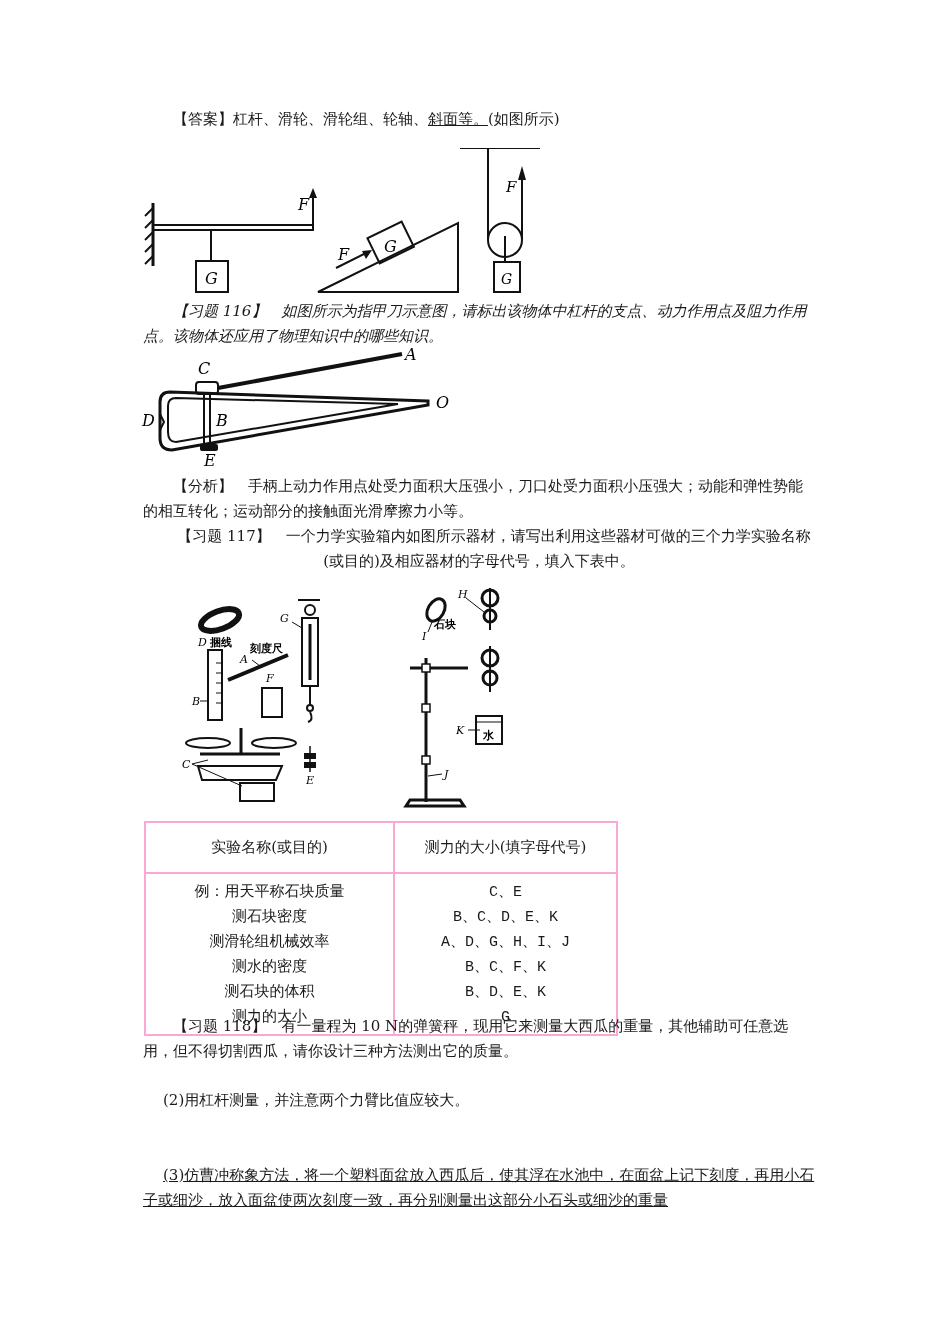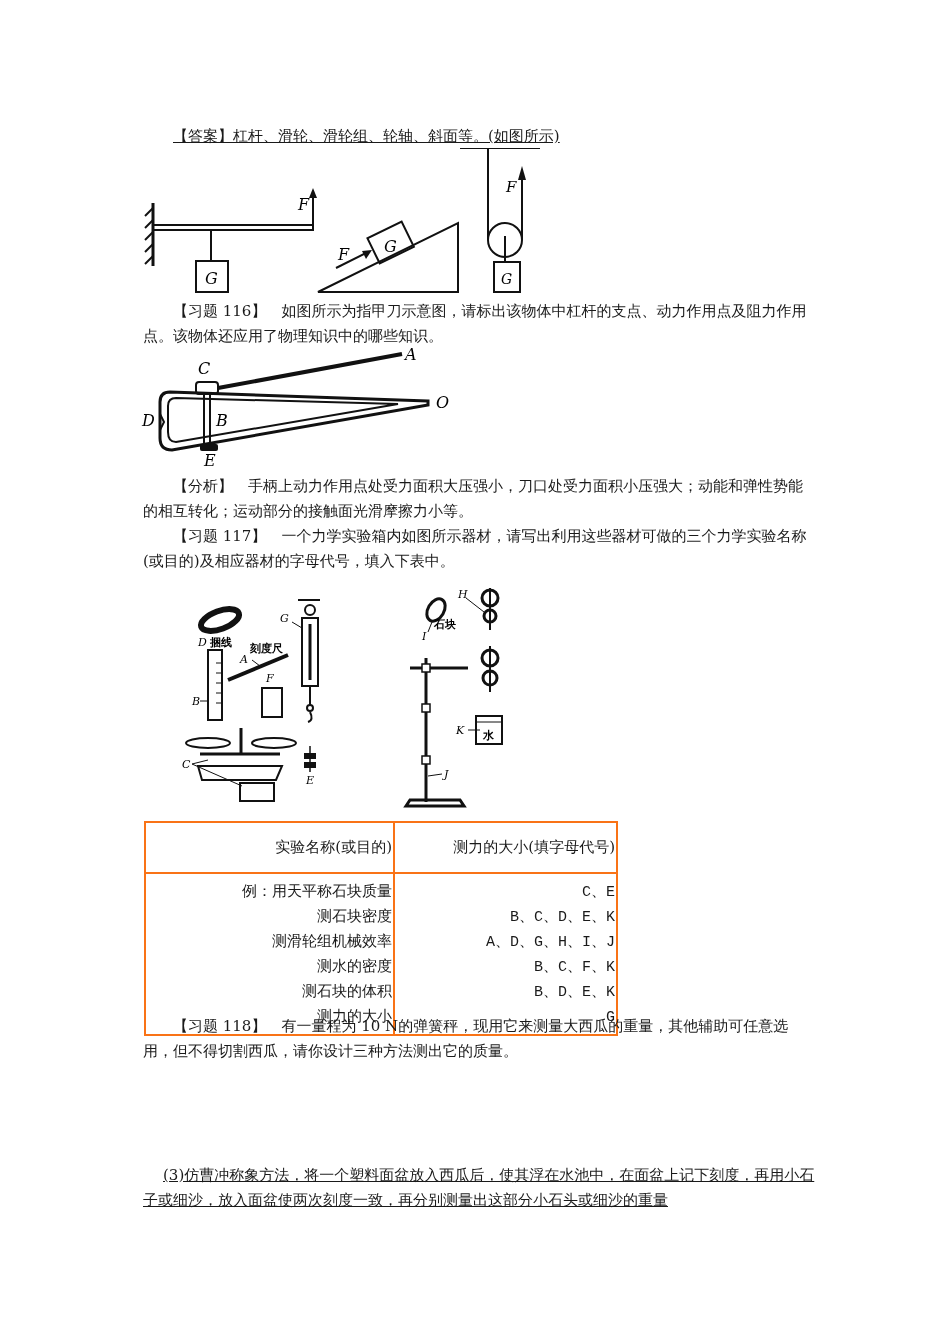--- a/index.html
+++ b/index.html
@@ -7,30 +7,30 @@
          font-family: "DejaVu Serif", "Liberation Serif", serif; color: #1a1a1a; }
   .para { position: absolute; left: 143px; width: 672px; font-size: 15px; line-height: 25px; }
   .indent { text-indent: 30px; }
   .fig { position: absolute; }
   .fig svg { display: block; }
   .fig text { font-family: "DejaVu Serif", "Liberation Serif", serif; font-style: italic; }
   .fig .cn { font-style: normal; font-family: "DejaVu Sans", sans-serif; font-weight: bold; }
   .underline { text-decoration: underline; }
   table.exp { position: absolute; left: 144px; top: 821px; width: 474px;
               border-collapse: collapse; font-size: 15px; }
-  table.exp th, table.exp td { border: 2px solid #f97316; text-align: right; font-weight: normal; }
+  table.exp th, table.exp td { border: 2px solid #f9a8d4; text-align: center; font-weight: normal; }
   table.exp th { height: 47px; }
   table.exp td { vertical-align: top; padding-top: 6px; padding-bottom: 4px; line-height: 25px; font-family: Liberation Mono, monospace; }
   table.exp .col1 { width: 245px; }
   .row-line { display: block; white-space: nowrap; }
 </style>
 </head>
 <body>
 
-<div class="para indent" style="top:124px;text-decoration:underline;">
+<div class="para indent" style="top:107px;">
   <span>【答案】</span><span>杠杆、滑轮、滑轮组、轮轴、</span><span class="underline">斜面等。</span><span>(如图所示)</span>
 </div>
 
 <div class="fig" style="left:140px; top:148px;">
   <svg width="420" height="152" viewBox="0 0 420 152">
 
     <g>
       <line x1="13" y1="55" x2="13" y2="118" stroke="#111" stroke-width="3"></line>
       <g stroke="#111" stroke-width="2">
         <line x1="13" y1="60" x2="5" y2="68"></line>
@@ -66,21 +66,21 @@
       <polygon points="378,32 386,32 382,18" fill="#111"></polygon>
       <circle cx="365" cy="92" r="17" fill="none" stroke="#111" stroke-width="2"></circle>
       <line x1="365" y1="88" x2="365" y2="114" stroke="#111" stroke-width="2"></line>
       <rect x="354" y="114" width="26" height="30" fill="none" stroke="#111" stroke-width="2"></rect>
       <text x="366" y="44" font-size="15">F</text>
       <text x="361" y="136" font-size="14">G</text>
     </g>
   </svg>
 </div>
 
-<div class="para indent" style="top:299px;">
+<div class="para indent" style="top:299px;font-style:italic;">
   <span>【习题 116】</span>　<span>如图所示为指甲刀示意图，请标出该物体中杠杆的支点、动力作用点及阻力作用点。该物体还应用了物理知识中的哪些知识。</span>
 </div>
 
 <div class="fig" style="left:140px; top:346px;">
   <svg width="320" height="125" viewBox="0 0 320 125">
 
     <line x1="78" y1="42" x2="262" y2="8" stroke="#111" stroke-width="4"></line>
     <rect x="56" y="36" width="22" height="12" rx="3" fill="none" stroke="#111" stroke-width="2"></rect>
 
     <path d="M288 55 L 30 46 Q 20 46 20 56 L 20 92 Q 20 104 32 104 L 288 59 Z" fill="none" stroke="#111" stroke-width="3"></path>
@@ -96,21 +96,21 @@
     <text x="2" y="80" font-size="16">D</text>
     <text x="64" y="120" font-size="16">E</text>
     <text x="296" y="62" font-size="16">O</text>
   </svg>
 </div>
 
 <div class="para indent" style="top:474px;">
   <span>【分析】</span>　<span>手柄上动力作用点处受力面积大压强小，刀口处受力面积小压强大；动能和弹性势能的相互转化；运动部分的接触面光滑摩擦力小等。</span>
 </div>
 
-<div class="para indent" style="top:524px;">
+<div class="para indent" style="top:524px;text-align:center;">
   <span>【习题 117】</span>　<span>一个力学实验箱内如图所示器材，请写出利用这些器材可做的三个力学实验名称(或目的)及相应器材的字母代号，填入下表中。</span>
 </div>
 
 <div class="fig" style="left:170px; top:588px;">
   <svg width="370" height="225" viewBox="0 0 370 225">
 
     <ellipse cx="50" cy="32" rx="20" ry="9" transform="rotate(-20 50 32)" fill="none" stroke="#111" stroke-width="6"></ellipse>
     <text x="28" y="58" font-size="11">D</text>
     <text x="40" y="58" font-size="11" class="cn">捆线</text>
 
@@ -218,16 +218,17 @@
       </td>
     </tr>
   </tbody>
 </table>
 
 <div class="para indent" style="top:1014px;">
   <span>【习题 118】</span>　<span>有一量程为 10 N的弹簧秤，现用它来测量大西瓜的重量，其他辅助可任意选用，但不得切割西瓜，请你设计三种方法测出它的质量。</span>
 </div>
 
 <div class="para" style="top:1088px; padding-left:14px; width:658px;">
+  <div style="padding-left:6px;">(2)用杠杆测量，并注意两个力臂比值应较大。</div>
 </div>
 <div class="para" style="top:1163px;text-decoration:underline;">
   <div style="text-indent:20px;">(3)仿曹冲称象方法，将一个塑料面盆放入西瓜后，使其浮在水池中，在面盆上记下刻度，再用小石子或细沙，放入面盆使两次刻度一致，再分别测量出这部分小石头或细沙的重量</div>
 </div>
 
 </body></html>

